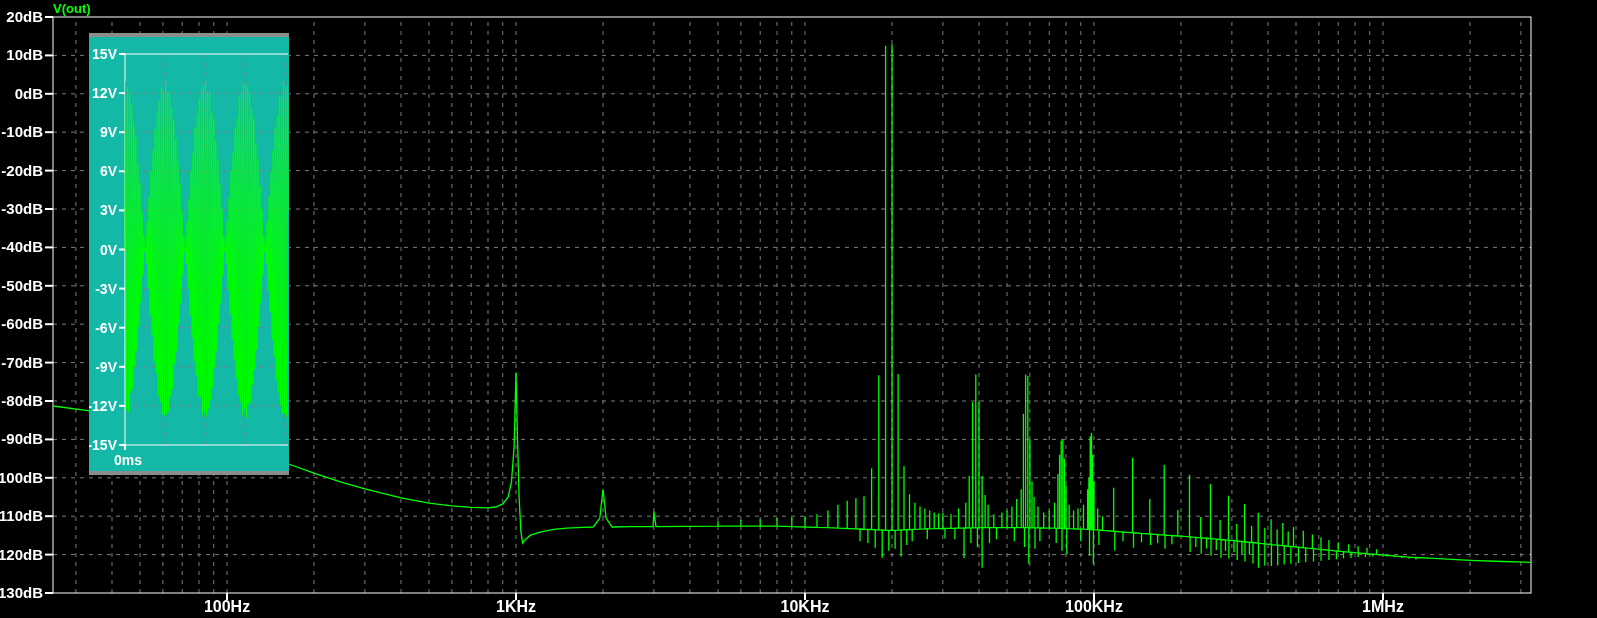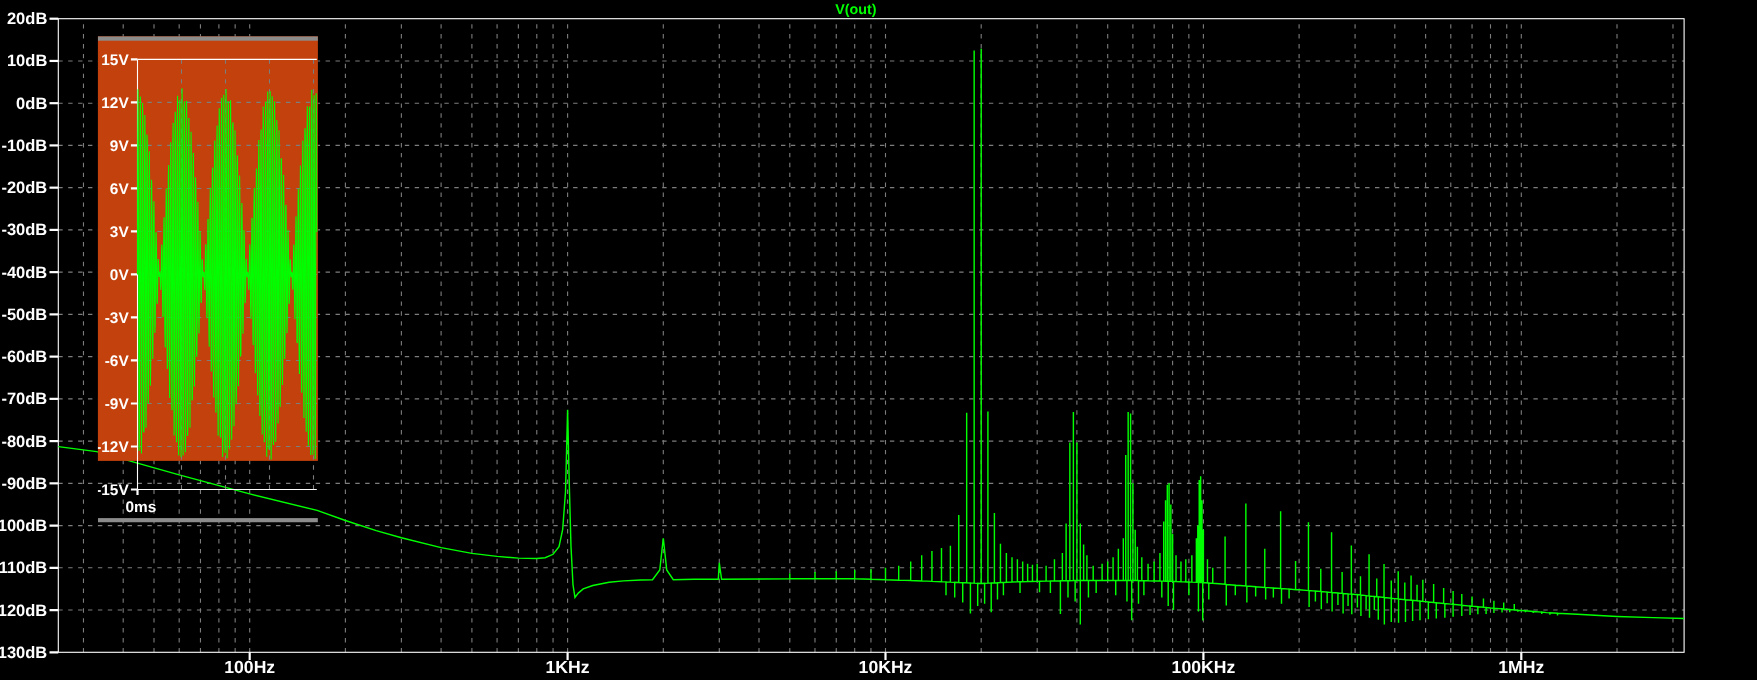--- a/index.html
+++ b/index.html
@@ -1,21 +1,21 @@
 <!DOCTYPE html>
 <html><head>
 <meta charset="utf-8">
 <style>
   html,body{margin:0;padding:0;background:#000;overflow:hidden;}
   #screen{position:relative;width:1597px;height:618px;background:#000;
           font-family:"Liberation Sans",sans-serif;font-weight:bold;}
-  #plot-title{position:absolute;left:39px;top:1px;width:1478px;text-align:center;
+  #plot-title{position:absolute;left:53px;top:1px;width:1478px;
               font-size:13px;color:#00ff00;cursor:pointer;}
   svg text{font-family:"Liberation Sans",sans-serif;font-weight:bold;}
-  #inset{position:absolute;left:89px;top:33px;width:200px;height:386px;background:#c2410c;}
+  #inset{position:absolute;left:89px;top:33px;width:200px;height:442px;background:#14b8a6;}
 </style>
 </head>
 <body>
 
 <div id="screen">
   <div id="plot-title">V(out)</div>
   <svg id="main-plot" width="1597" height="618" xmlns="http://www.w3.org/2000/svg">
     <g id="m-grid">
         <line stroke="#7d7d7d" stroke-width="1" stroke-dasharray="4 5" fill="none" x1="53" y1="55.4" x2="1531" y2="55.4"></line>
         <line stroke="#7d7d7d" stroke-width="1" stroke-dasharray="4 5" fill="none" x1="53" y1="93.8" x2="1531" y2="93.8"></line>

